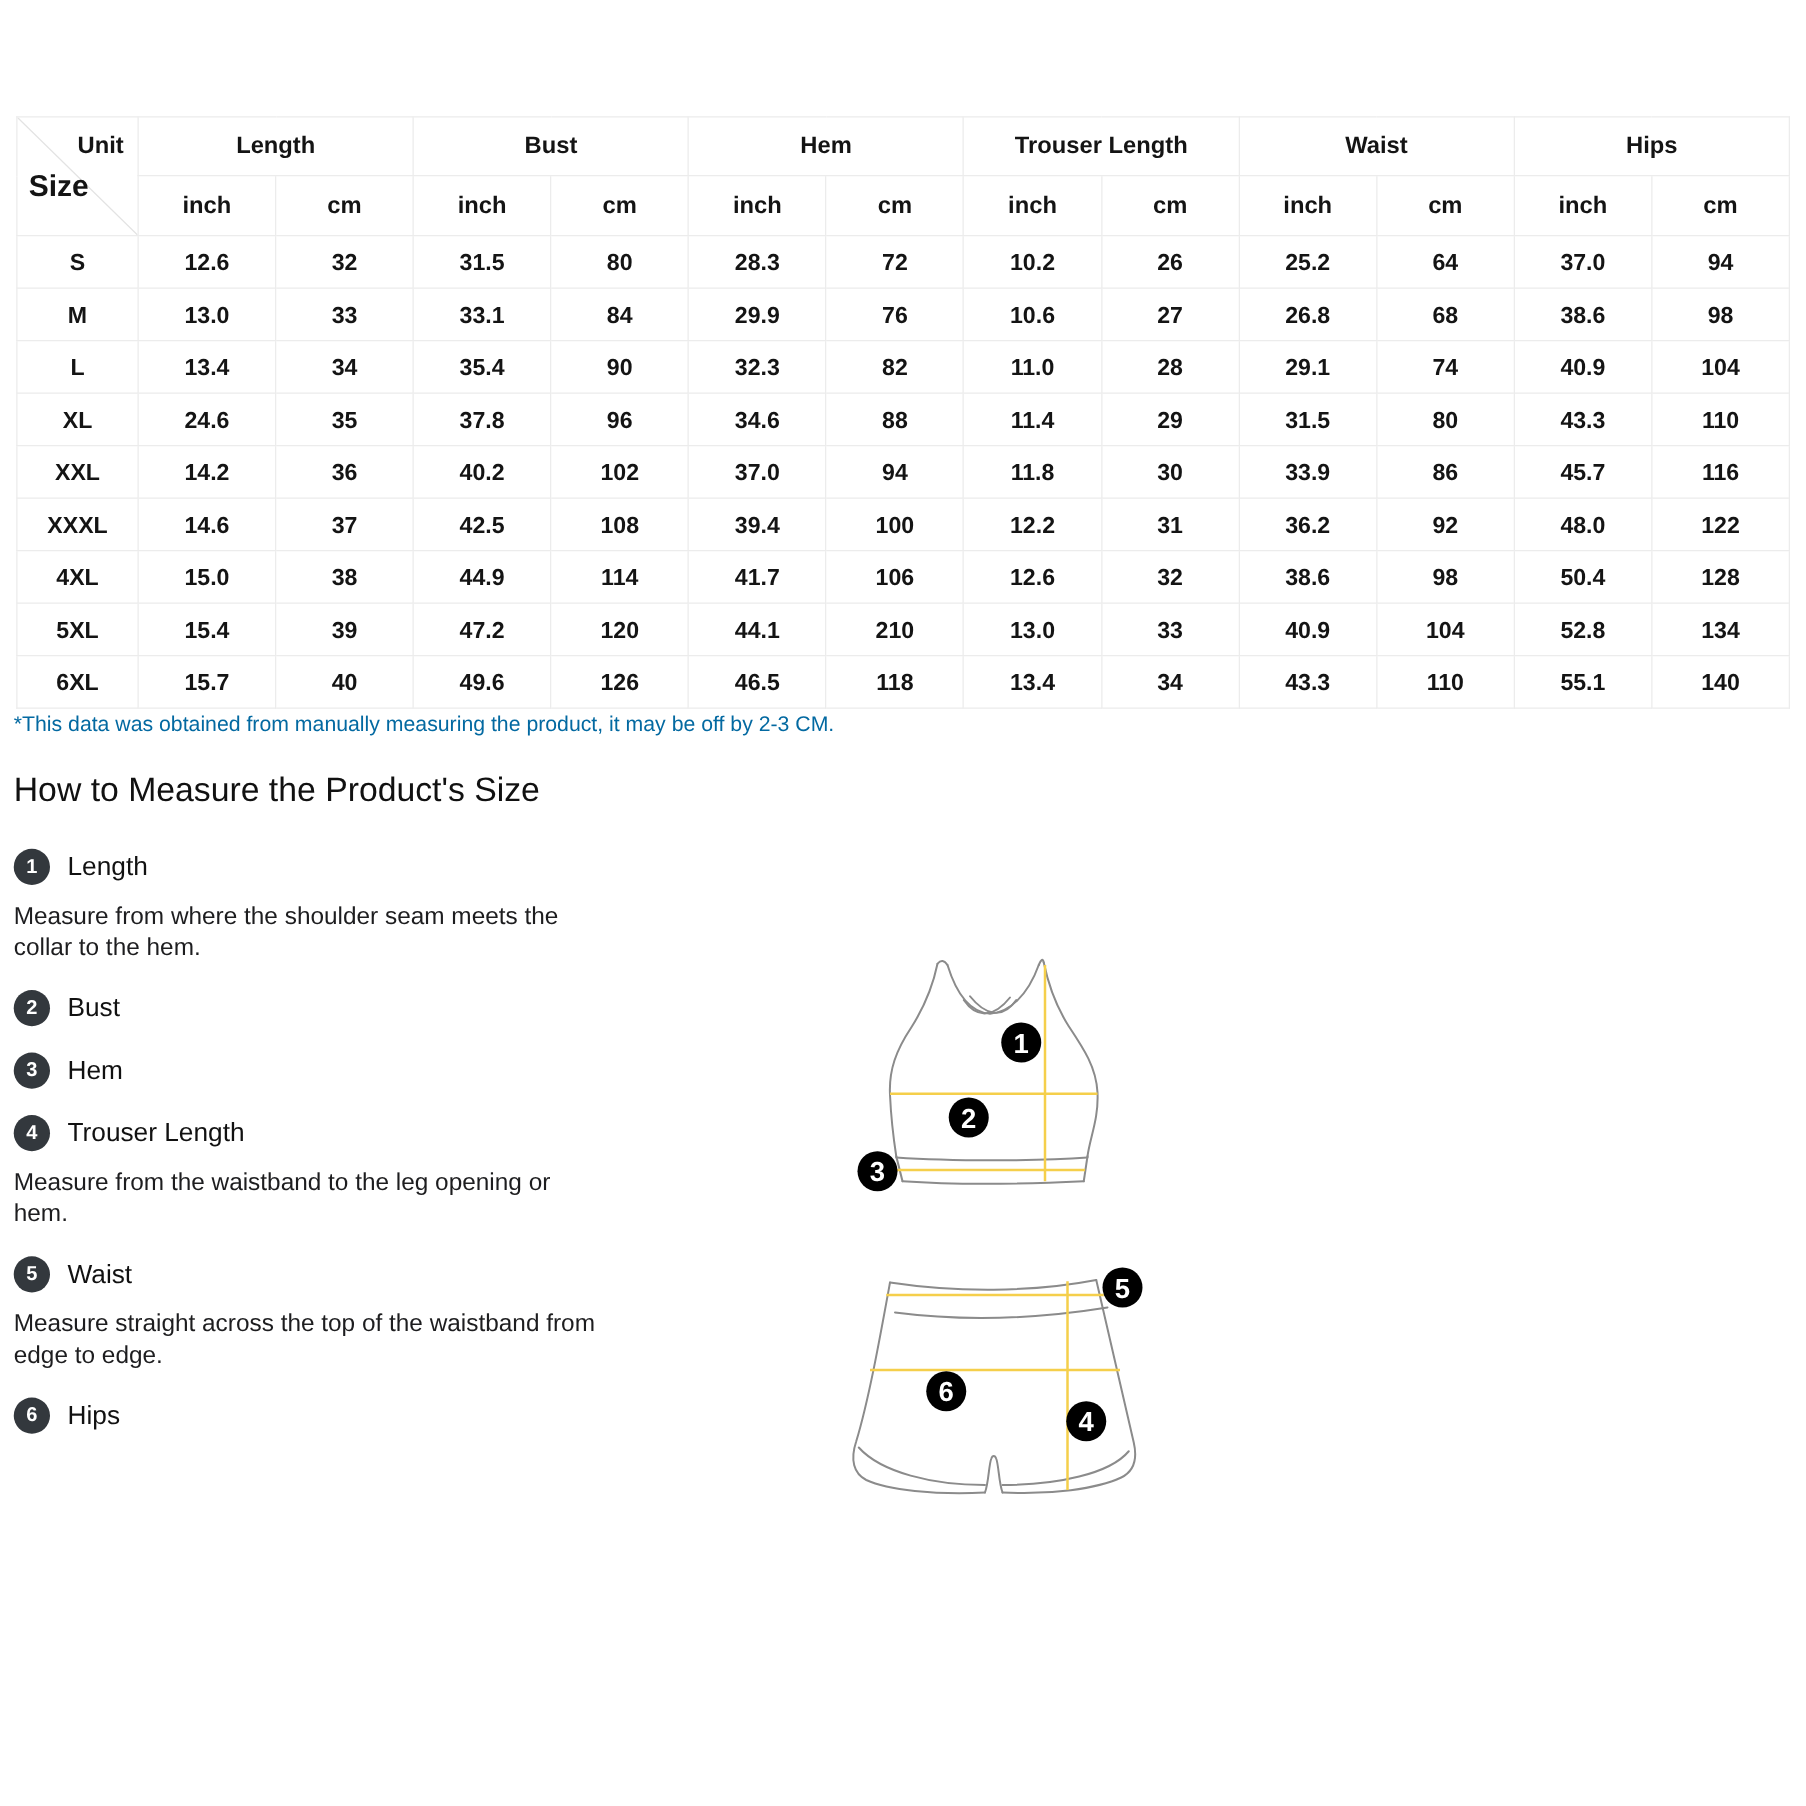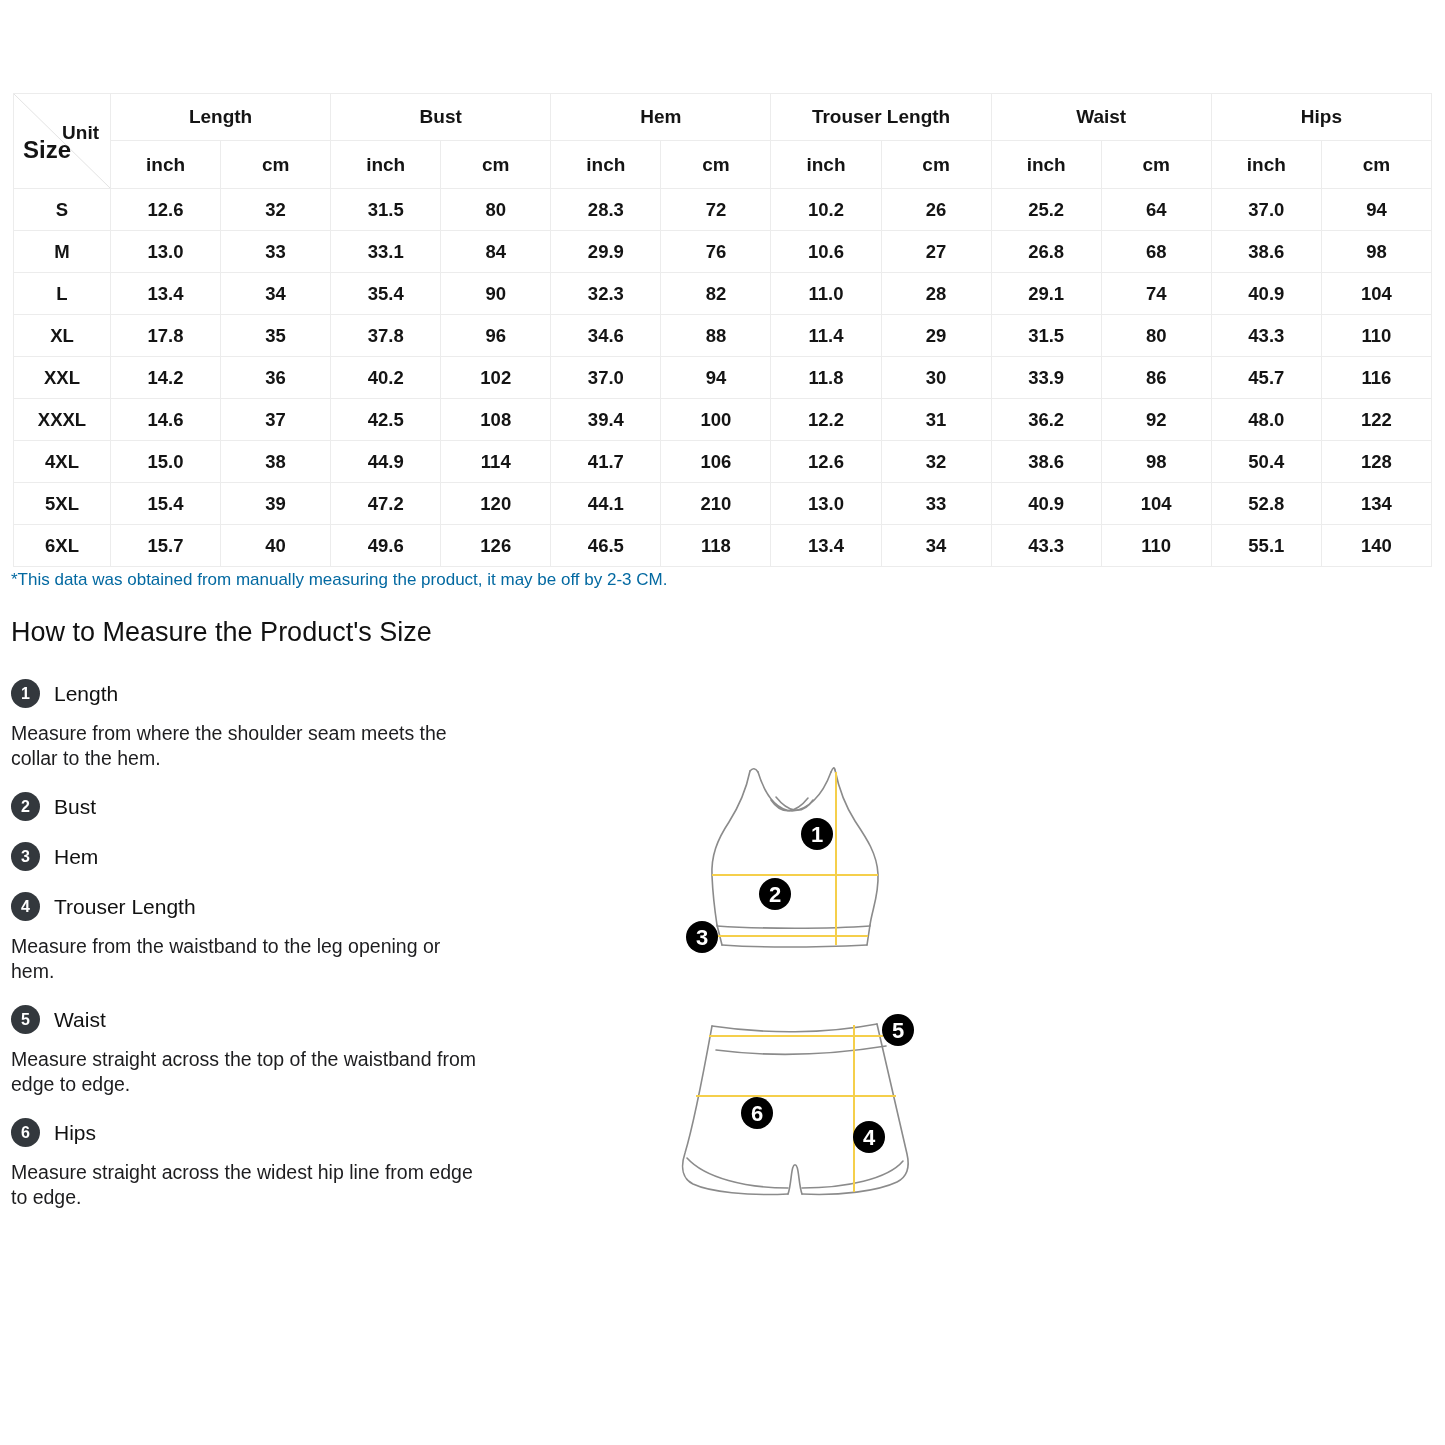--- a/index.html
+++ b/index.html
@@ -25,21 +25,21 @@
   .size-table th,.size-table td{
     border:1px solid var(--table-border);
     text-align:center;vertical-align:middle;padding:0;
     font-weight:bold;color:var(--ink);
   }
   .size-table thead tr.groups-row th{height:47px;font-size:19px;}
   .size-table thead tr.units-row th{height:48px;font-size:19px;}
   .size-table tbody td{height:42px;font-size:18.5px;}
   th.corner{position:relative;padding:0;}
   th.corner svg{position:absolute;inset:0;width:100%;height:100%;}
-  th.corner .unit{position:absolute;top:28px;right:11px;font-size:19px;}
+  th.corner .unit{position:absolute;top:12px;right:11px;font-size:19px;}
   th.corner .size{position:absolute;bottom:24px;left:9px;font-size:24px;}
 
   
   .footnote{position:absolute;left:11px;top:570px;font-size:17px;font-weight:400;color:#0369a1;}
   .howto-title{position:absolute;left:11px;top:617px;font-size:27px;font-weight:400;color:#111;margin:0;text-align:right;}
 
   
   .howto-items{position:absolute;left:11px;top:679px;width:502px;}
   .step{margin:0 0 21px 0;}
   .step-head{display:flex;align-items:center;gap:14px;height:29px;}
@@ -158,21 +158,21 @@
         <td>82</td>
         <td>11.0</td>
         <td>28</td>
         <td>29.1</td>
         <td>74</td>
         <td>40.9</td>
         <td>104</td>
       </tr>
       <tr>
         <td>XL</td>
-        <td>17.8</td>
+        <td>24.6</td>
         <td>35</td>
         <td>37.8</td>
         <td>96</td>
         <td>34.6</td>
         <td>88</td>
         <td>11.4</td>
         <td>29</td>
         <td>31.5</td>
         <td>80</td>
         <td>43.3</td>
@@ -301,22 +301,20 @@
     </div>
     <p class="step-desc">Measure straight across the top of the waistband from
 edge to edge.</p>
   </div>
 
   <div class="step">
     <div class="step-head">
       <span class="badge">6</span>
       <span class="step-label">Hips</span>
     </div>
-    <p class="step-desc">Measure straight across the widest hip line from edge
-to edge.</p>
   </div>
 </div>
 
 <svg class="fig fig-bra" width="300" height="235" viewBox="0 0 300 235">
   <g class="g-line">
 
     <path d="M 100,23 C 95,47 86,63 79,74 C 67,92 61,108 62,128 C 63,150 65,164 67,177"></path>
     <path d="M 185,22 C 190,46 198,62 205,73 C 217,91 227,106 228,126 C 229,147 222,162 220,177"></path>
 
     <path d="M 100,23 Q 104,18 108,24"></path>

